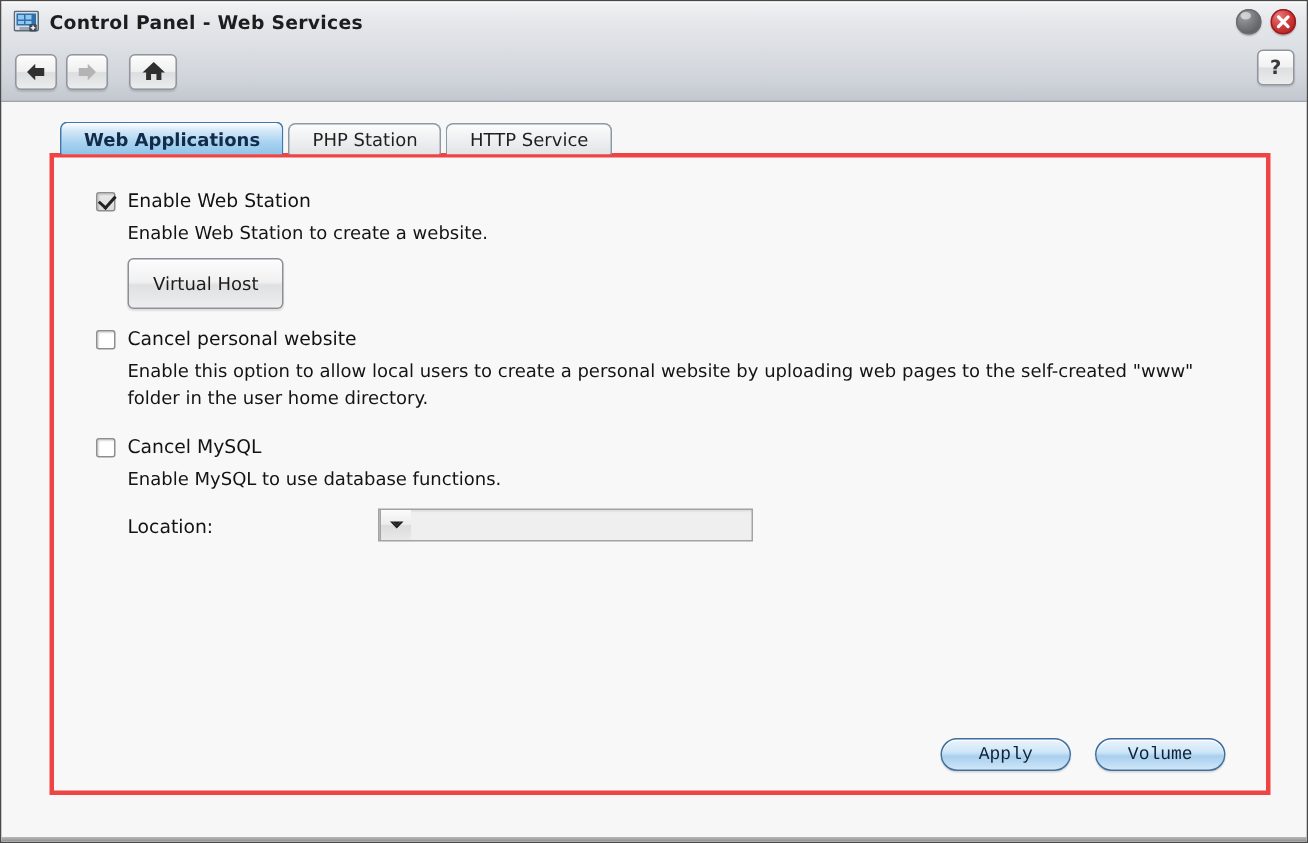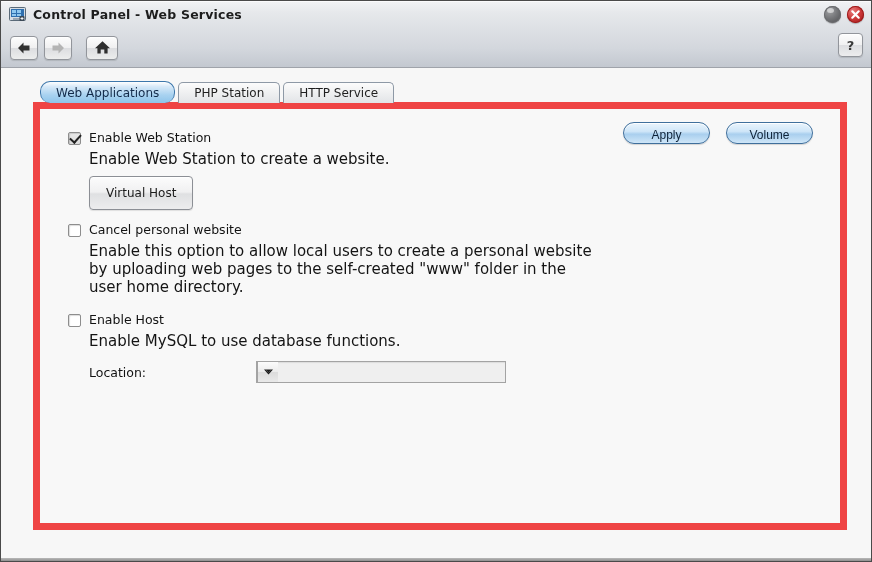--- a/index.html
+++ b/index.html
@@ -181,40 +181,39 @@
     border: 1px solid #8e99a6;
     border-bottom: none;
     border-radius: 5px 5px 0 0;
     margin-right: 3px;
     color: #1f1f1f;
     cursor: pointer;
     background: linear-gradient(to bottom, #fcfcfc 0%, #f0f1f2 45%, #e2e4e7 100%);
     position: relative;
   }
   .tab.active {
-    font-weight: normal;
+    font-weight: bold;
     color: #132b4a;
     border-color: #3d77ab;
     background: linear-gradient(to bottom, #ffffff 0%, #d7e9f8 22%, #a8d2f0 62%, #8ec4ea 100%);
     height: 22px;
     z-index: 4;
-    border-radius: 10px;
   }
 
   
   .panel {
     position: relative;
-    border: 7px solid #ef4444;
+    border: 3px solid #ef4444;
     background: #f8f8f8;
     height: 428px;
     box-sizing: border-box;
     margin-top: -1px;
     z-index: 1;
     display: flex;
-    flex-direction: row;
+    flex-direction: column;
     gap: 24px;
   }
   .panel-inner {
     flex: 1 1 auto;
     padding: 21px 0 0 28px;
   }
 
   
   .opt-row {
     display: flex;
@@ -246,21 +245,21 @@
     border-width: 0 2.2px 2.2px 0;
     transform: rotate(42deg);
   }
   .opt-label {
     font-size: 12.5px;
     color: #121212;
     line-height: 16px;
     cursor: default;
   }
   .desc {
-    font-size: 15px;
+    font-size: 12px;
     color: #141414;
     line-height: 18px;
     margin: 4px 0 0 21px;
     max-width: 712px;
   }
   .spacer-10 { height: 12px; }
   .spacer-16 { height: 16px; }
 
   .vhost-btn {
     margin: 8px 0 0 21px;
@@ -334,24 +333,24 @@
   .pill-btn {
     width: 87px;
     height: 22px;
     box-sizing: border-box;
     border: 1px solid #3f6f9c;
     border-radius: 11px;
     background: linear-gradient(to bottom, #eaf4fc 0%, #cfe6f8 42%, #a9cfee 56%, #cfe6f8 100%);
     box-shadow: inset 0 1px 0 rgba(255,255,255,0.9), 0 1px 1px rgba(0,0,0,0.15);
     font-size: 12px;
     color: #0f2338;
-    font-family: Liberation Sans, sans-serif;
-    cursor: pointer;
-    display: flex;
-    align-items: flex-end;
+    font-family: Liberation Mono, monospace;
+    cursor: pointer;
+    display: flex;
+    align-items: center;
     justify-content: center;
   }
 </style>
 </head>
 <body>
 
 <div class="window">
 
   <div class="header">
 
@@ -436,21 +435,21 @@
           <div class="cbx"></div>
           <span class="opt-label">Cancel personal website</span>
         </div>
         <div class="desc">Enable this option to allow local users to create a personal website by uploading web pages to the self-created "www" folder in the user home directory.</div>
 
         <div class="spacer-16"></div>
 
         
         <div class="opt-row">
           <div class="cbx"></div>
-          <span class="opt-label">Enable Host</span>
+          <span class="opt-label">Cancel MySQL</span>
         </div>
         <div class="desc">Enable MySQL to use database functions.</div>
 
         <div class="loc-row">
           <span class="loc-label">Location:</span>
           <div class="select-wrap">
             <div class="select-arrow">
               <svg width="11" height="8" viewBox="0 0 11 8">
                 <path d="M1 1.6 L5.5 6.4 L10 1.6 L8.2 1.6 L5.5 4.4 L2.8 1.6 Z" fill="#1c1c1c"></path>
                 <path d="M2.8 1.6 L5.5 4.4 L8.2 1.6 Z" fill="#1c1c1c"></path>

